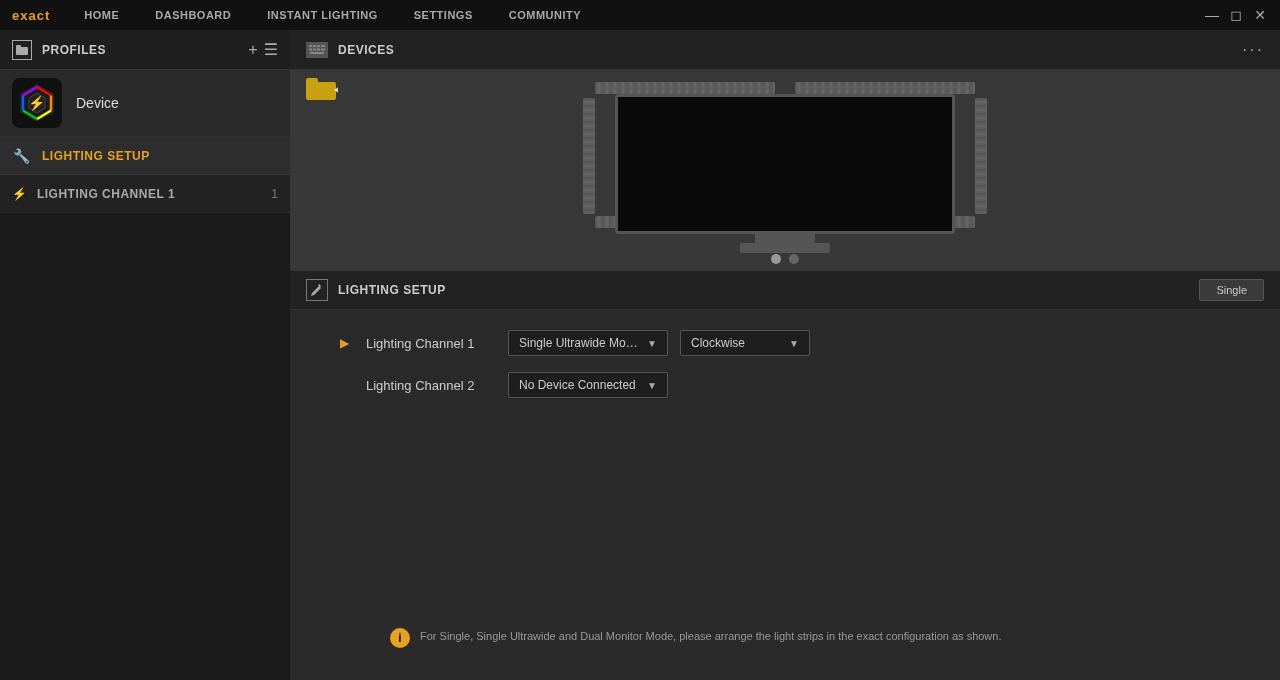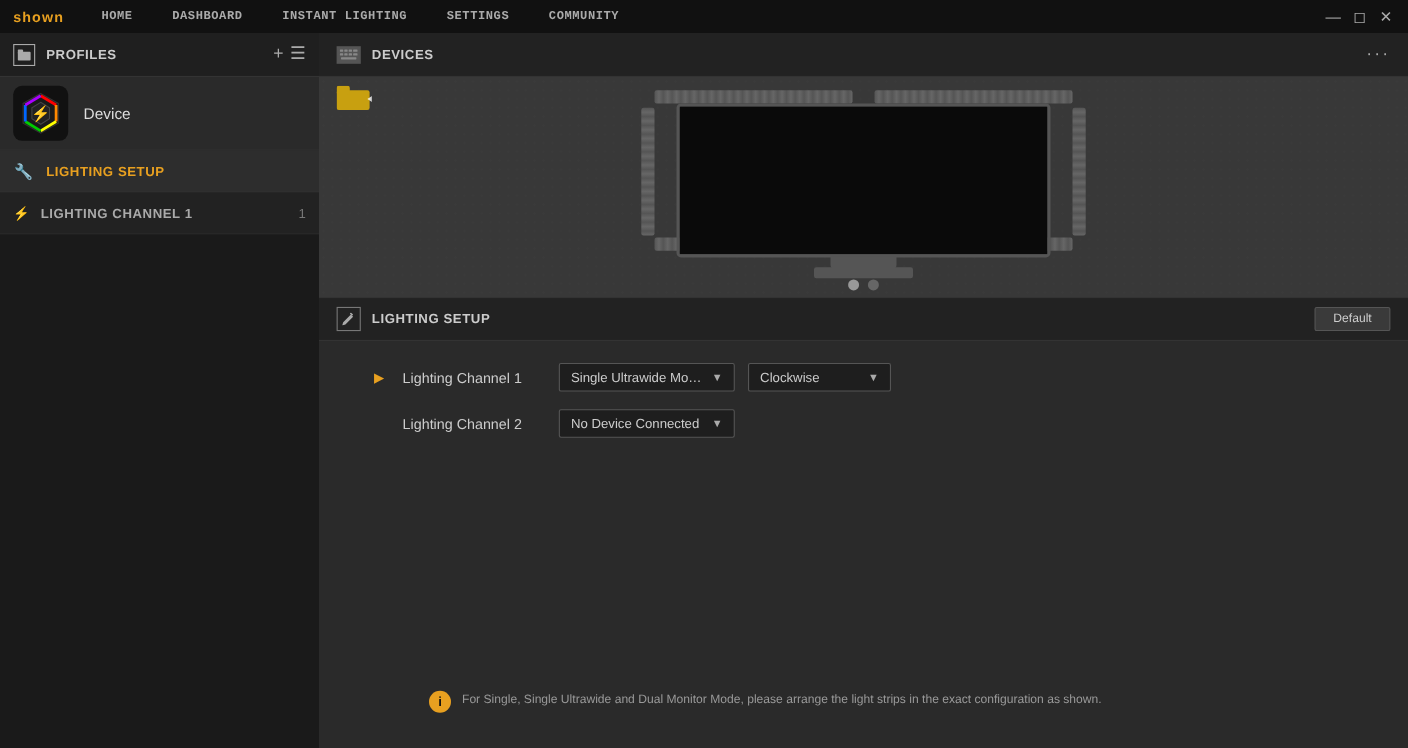--- a/index.html
+++ b/index.html
@@ -26,21 +26,20 @@
       color: #e8a020;
       font-weight: 900;
       font-size: 13px;
       letter-spacing: 1px;
       margin-right: 16px;
     }
     #nav-menu {
       display: flex;
       flex: 1;
       gap: 0;
-      font-family: Liberation Mono, monospace;
     }
     .nav-item {
       color: #aaa;
       font-size: 11px;
       font-weight: 600;
       letter-spacing: 0.5px;
       padding: 0 18px;
       height: 30px;
       display: flex;
       align-items: center;
@@ -493,21 +492,21 @@
       line-height: 1.5;
       text-align: center;
     }
 
     .no-arrow .channel-arrow { visibility: hidden; }
   </style>
 </head>
 <body>
 
 <div id="titlebar">
-  <span id="app-logo">shown</span>
+  <span id="app-logo">exact</span>
   <nav id="nav-menu">
     <div class="nav-item">HOME</div>
     <div class="nav-item">DASHBOARD</div>
     <div class="nav-item">INSTANT LIGHTING</div>
     <div class="nav-item">SETTINGS</div>
     <div class="nav-item">COMMUNITY</div>
   </nav>
   <div id="window-controls">
     <div class="win-btn">—</div>
     <div class="win-btn">◻</div>
@@ -627,21 +626,21 @@
 
     <div id="lighting-setup-section">
 
       <div id="lighting-setup-header">
         <div id="lighting-setup-header-icon">
           <svg width="12" height="12" viewBox="0 0 12 12" fill="#aaa">
             <path d="M1,9 L3,11 L10,4 L8,2 Z M0,12 L3,11 L1,9 Z M8,0 L10,2 L9,3 L7,1 Z" fill="#aaa"></path>
           </svg>
         </div>
         <span id="lighting-setup-header-title">LIGHTING SETUP</span>
-        <button id="revert-button">Default</button>
+        <button id="revert-button">Single</button>
       </div>
 
       <div id="channels-container">
 
         <div class="channel-row">
           <span class="channel-arrow">▶</span>
           <span class="channel-label">Lighting Channel 1</span>
           <div class="channel-select">
             <span class="channel-select-text">Single Ultrawide Monitor..</span>
             <span class="channel-select-arrow">▼</span>

